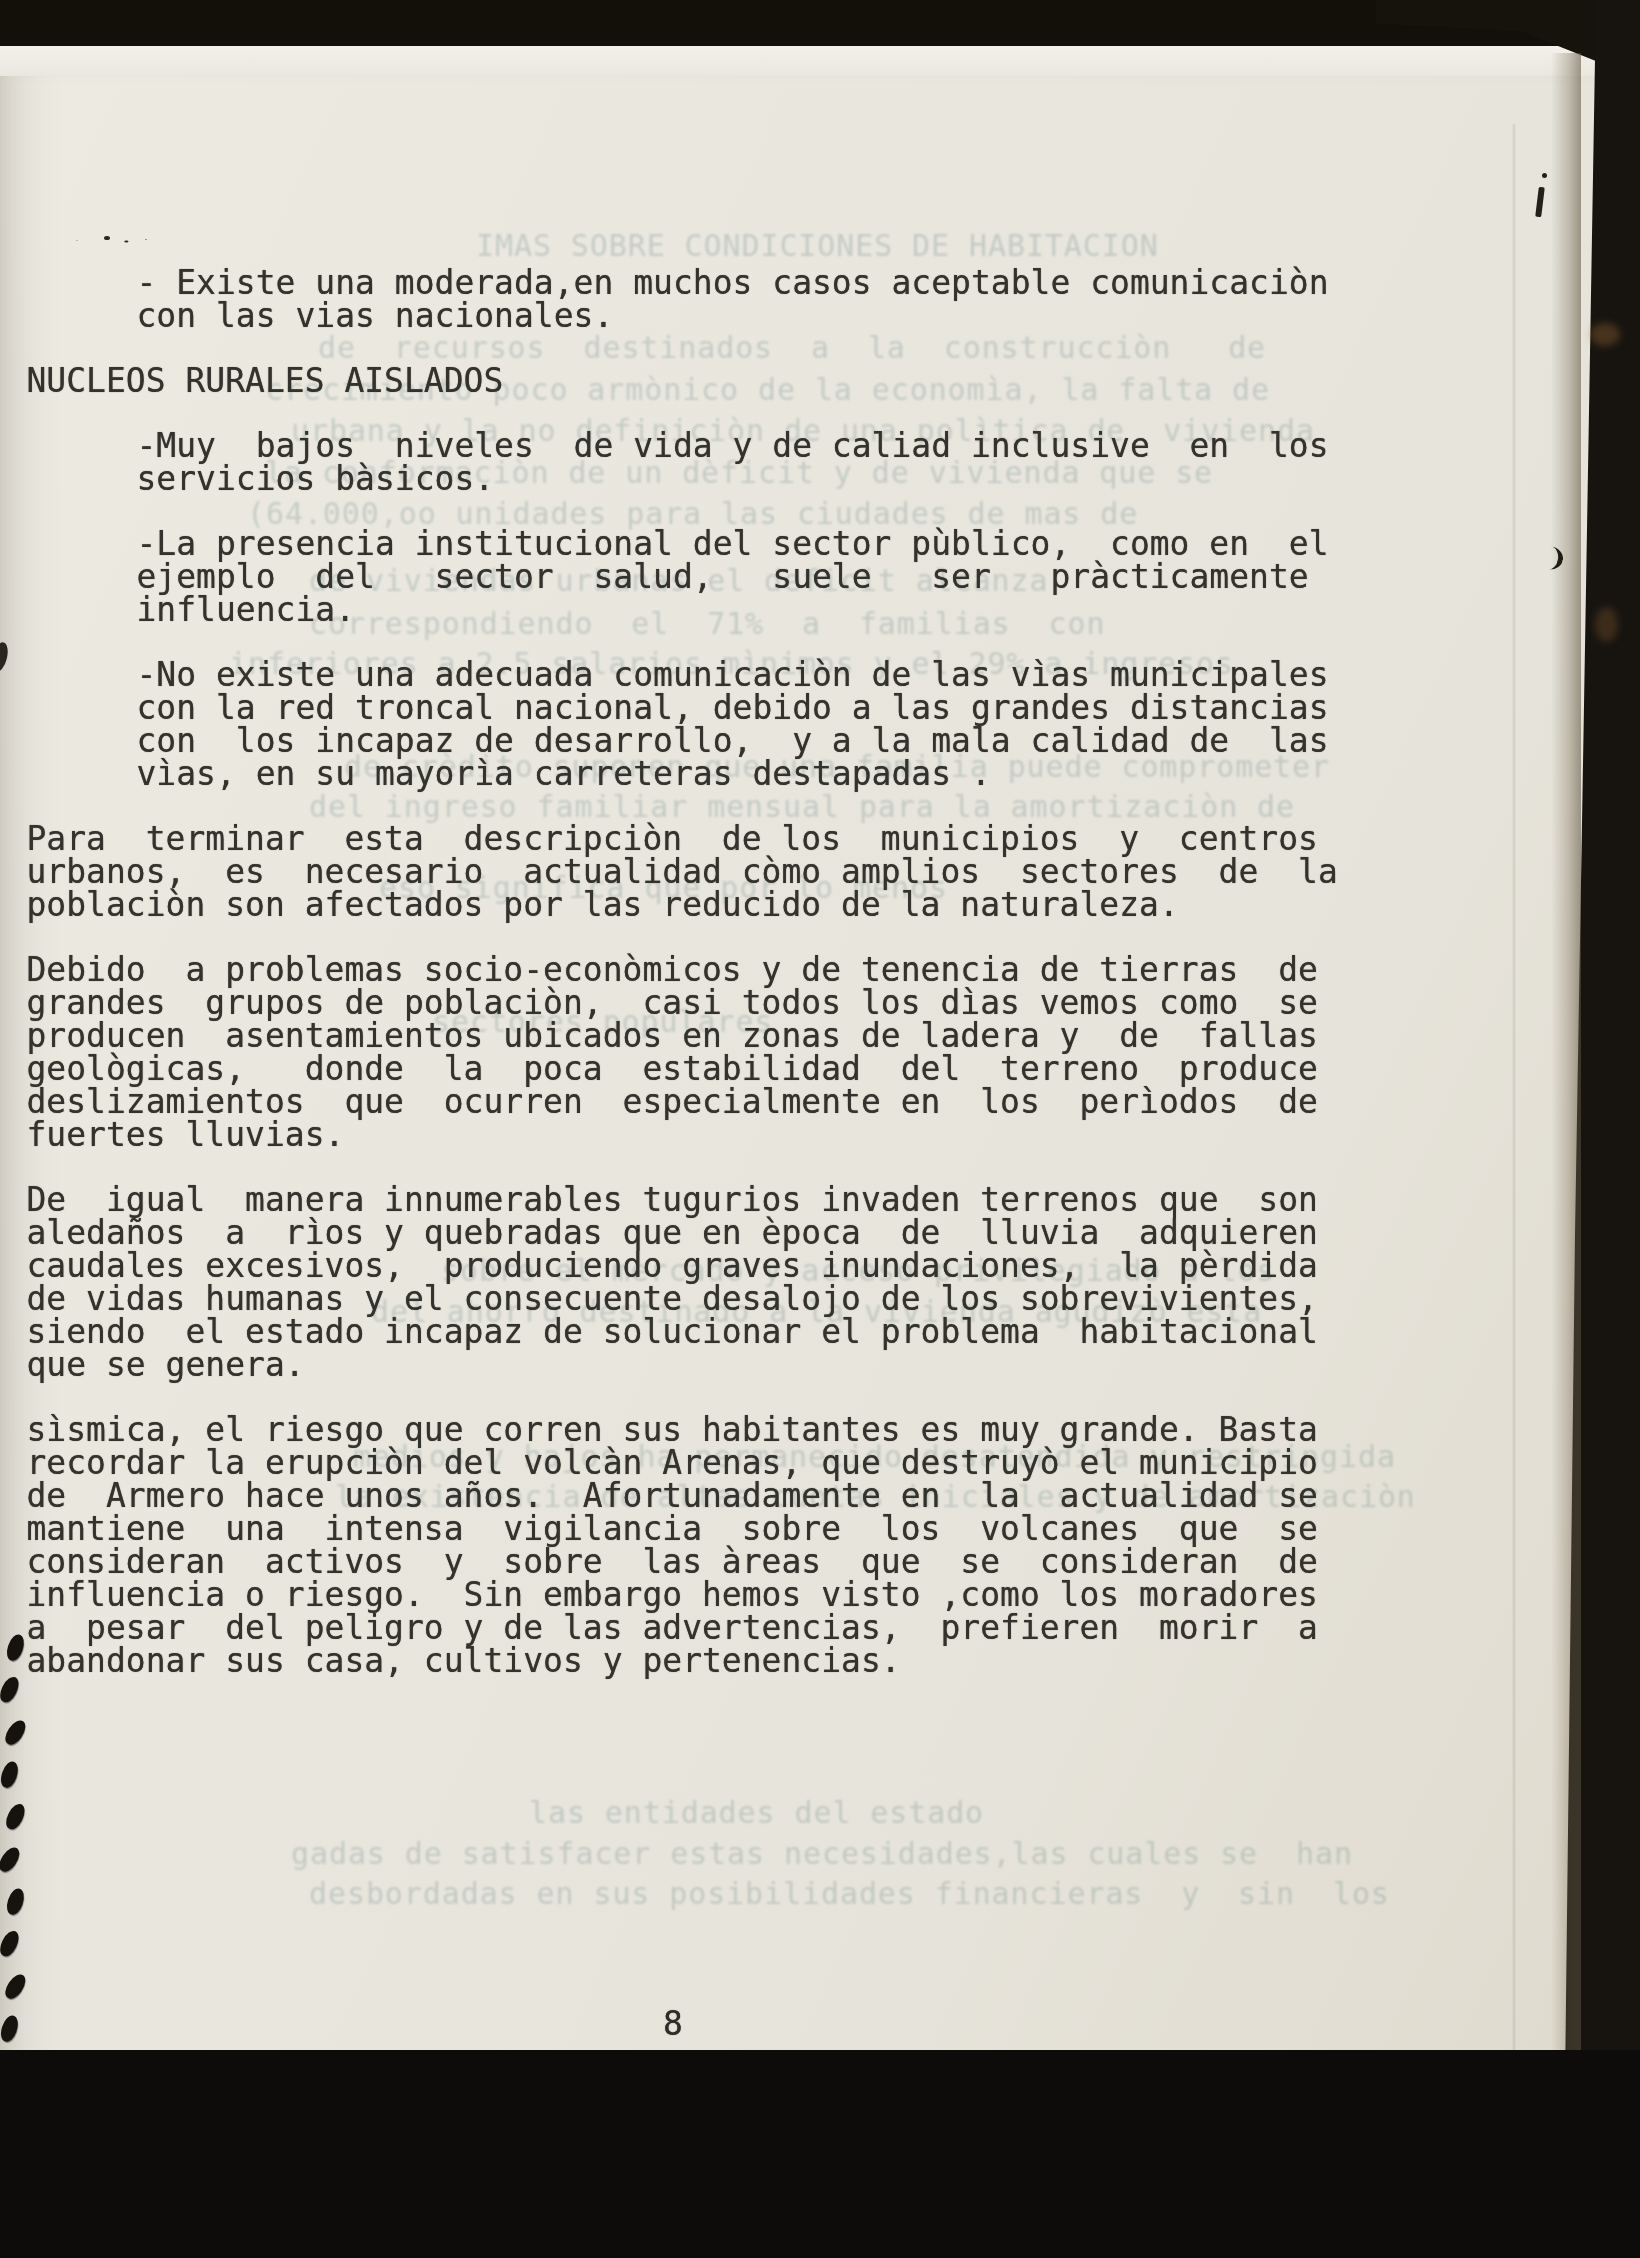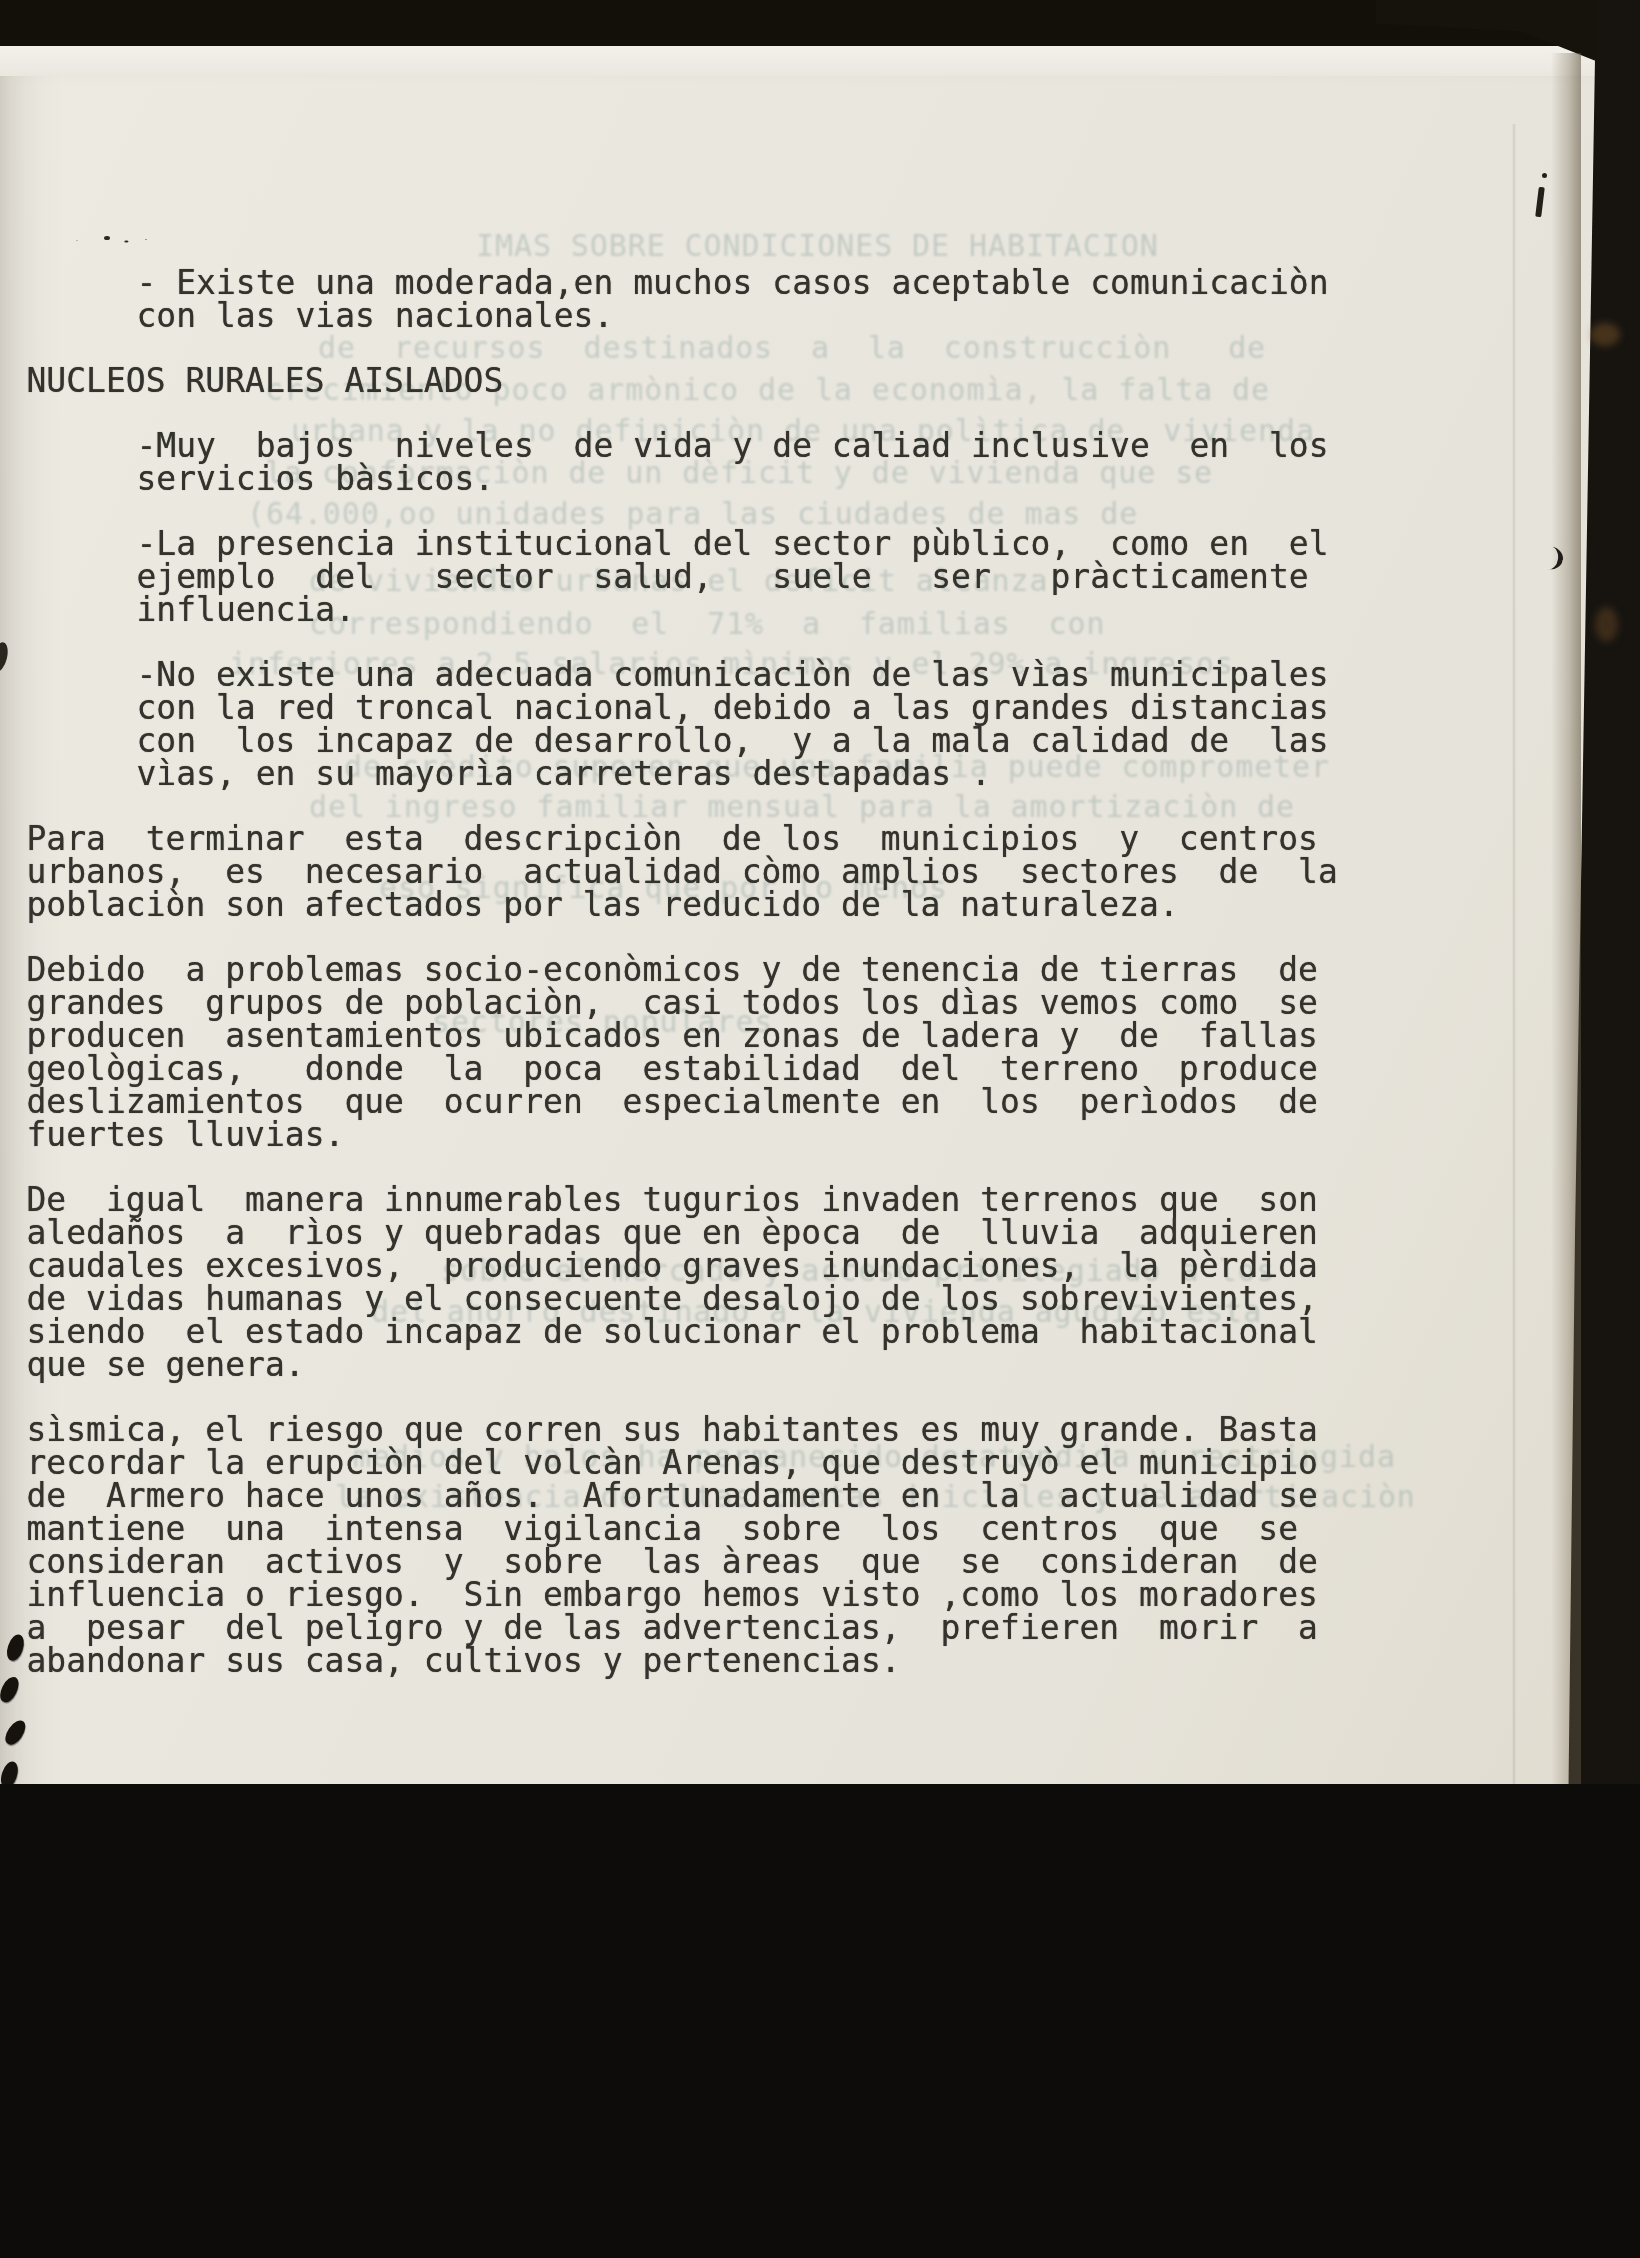--- a/index.html
+++ b/index.html
@@ -1,16 +1,16 @@
 <!DOCTYPE html>
 <html style="font-size:14px"><head>
 <meta charset="utf-8">
 <style>
   html,body{margin:0;padding:0;background:#0d0c0a;}
-  .stage{position:relative;width:1641px;height:1784px;background:#14120f;overflow:hidden;
+  .stage{position:relative;width:1641px;height:2050px;background:#14120f;overflow:hidden;
          font-family:"DejaVu Sans Mono","Liberation Mono",monospace;}
   .paper{position:absolute;left:0;top:41px;width:1641px;height:2218px;
          background:linear-gradient(115deg,#edeae2 0%,#e9e6de 38%,#e6e3da 68%,#ded9cc 100%);
          box-shadow:inset 35px 0 53px -35px rgba(90,85,70,.35), inset 0 26.5px 35px -26.5px rgba(120,115,100,.5);}
   .paper-top-curl{position:absolute;left:0;top:41px;width:1606px;height:35px;
          background:linear-gradient(#f4f2ec,#eae7df);}
   .top-band{position:absolute;left:0;top:0;width:1641px;height:46px;background:#121009;}
   .top-band-wedge{position:absolute;left:1376px;top:0;width:265px;height:79px;background:#15130c;
          clip-path:polygon(0 0,100% 0,100% 100%,55% 40%,0 30%);}
   .right-band{position:absolute;top:0;right:0;width:124px;height:2258px;background:#171410;
@@ -134,21 +134,21 @@
         <div class="tline">aledaños  a  rìos y quebradas que en època  de  lluvia  adquieren</div>
         <div class="tline">caudales excesivos,  produciendo graves inundaciones,  la pèrdida</div>
         <div class="tline">de vidas humanas y el consecuente desalojo de los sobrevivientes,</div>
         <div class="tline">siendo  el estado incapaz de solucionar el problema  habitacional</div>
         <div class="tline">que se genera.</div>
       </div>
       <div class="block full">
         <div class="tline">sìsmica, el riesgo que corren sus habitantes es muy grande. Basta</div>
         <div class="tline">recordar la erupciòn del volcàn Arenas, que destruyò el municipio</div>
         <div class="tline">de  Armero hace unos años.  Afortunadamente en  la  actualidad se</div>
-        <div class="tline">mantiene  una  intensa  vigilancia  sobre  los  centros  que  se</div>
+        <div class="tline">mantiene  una  intensa  vigilancia  sobre  los  volcanes  que  se</div>
         <div class="tline">consideran  activos  y  sobre  las àreas  que  se  consideran  de</div>
         <div class="tline">influencia o riesgo.  Sin embargo hemos visto ,como los moradores</div>
         <div class="tline">a  pesar  del peligro y de las advertencias,  prefieren  morir  a</div>
         <div class="tline">abandonar sus casa, cultivos y pertenencias.</div>
       </div>
     </div>
 
   <div class="page-number">8</div>
 
   <div class="spatter"></div>

